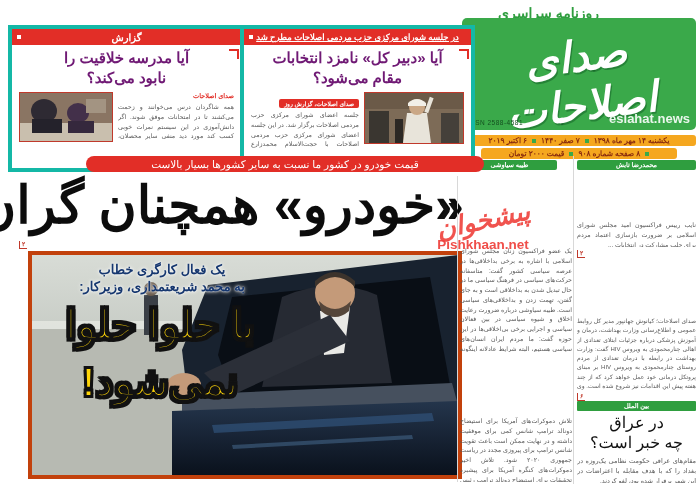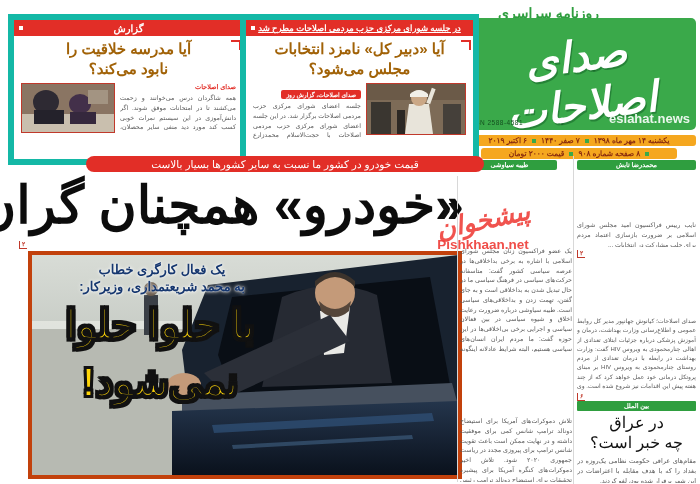--- a/index.html
+++ b/index.html
@@ -20,29 +20,29 @@
               gap:5px;color:#8a2c0e;font-size:7.5px;font-weight:bold;}
   .date-bar{left:462px;top:135px;width:234px;height:11px;}
   .issue-bar{left:481px;top:148px;width:196px;height:11px;}
   .sq{width:4px;height:4px;background:#3aa94a;display:inline-block;}
   .author-bar{background:#2f9e3f;border-radius:2px;color:#ffffff;font-size:6.5px;font-weight:bold;
               display:flex;align-items:center;justify-content:center;height:10px;}
   .author-right{left:577px;top:160px;width:119px;}
   .author-left{left:462px;top:160px;width:95px;}
 
   
-  .news-box{border:6px solid #14b8a6;background:#fff;}
+  .news-box{border:4px solid #14b8a6;background:#fff;margin-top:11px;}
   .box-left{left:8px;top:14px;width:229px;height:139px;}
   .box-mid{left:240px;top:14px;width:227px;height:139px;}
   .kicker-red{position:relative;background:#e22e27;color:#ffffff;font-weight:bold;
               display:flex;align-items:center;justify-content:center;}
   .kicker-red::before{content:"";position:absolute;left:5px;top:50%;margin-top:-2px;width:4px;height:4px;background:#fff;}
   .box-kicker{height:16px;font-size:10px;}
   .box-kicker.small{font-size:8.5px;text-decoration:underline;}
-  .box-headline{position:relative;margin:3px 8px 0 8px;text-align:center;font-weight:bold;color:#a16207;
+  .box-headline{position:relative;margin:3px 8px 0 8px;text-align:center;font-weight:bold;color:#701a75;
                 font-size:15px;line-height:20px;}
   .box-headline::before{content:"";position:absolute;right:-6px;top:1px;width:8px;height:8px;
                 border-right:2px solid #e22e27;border-top:2px solid #e22e27;}
   .box-content{display:flex;gap:5px;padding:4px 7px 0 7px;}
   .thumb{border:1px solid #c0392b;flex:none;}
   .byline-red{color:#e22e27;font-size:6.5px;font-weight:bold;margin-bottom:2px;}
   .byline-pill{display:inline-block;background:#e22e27;color:#fff;font-size:6px;font-weight:bold;
                padding:1px 5px;border-radius:2px;margin-bottom:2px;}
   .body-text{color:#5a5a5a;font-size:6.3px;line-height:1.55;text-align:justify;overflow:hidden;}
 
@@ -132,21 +132,21 @@
           <rect x="66" y="6" width="20" height="14" fill="#a39482"></rect>
         </svg>
       </div>
     </div>
   </div>
 
   <div class="abs news-box box-mid">
     <div class="kicker-red box-kicker small">در جلسه شورای مرکزی حزب مردمی اصلاحات مطرح شد</div>
     <div class="box-headline">
       <div>آیا «دبیر کل» نامزد انتخابات</div>
-      <div>مجلس می‌شود؟</div>
+      <div>مقام می‌شود؟</div>
     </div>
     <div class="box-content">
       <div class="thumb" style="width:98px;height:50px;">
         <svg width="98" height="50" viewBox="0 0 98 50">
           <rect width="98" height="50" fill="#7d6b57"></rect>
           <rect width="98" height="16" fill="#6b5a48"></rect>
           <rect x="4" y="18" width="20" height="32" fill="#3a3630"></rect>
           <rect x="76" y="20" width="18" height="30" fill="#45403a"></rect>
           <path d="M38 50 L42 20 L62 20 L66 50 Z" fill="#e8e4da"></path>
           <circle cx="52" cy="14" r="8" fill="#caa786"></circle>

